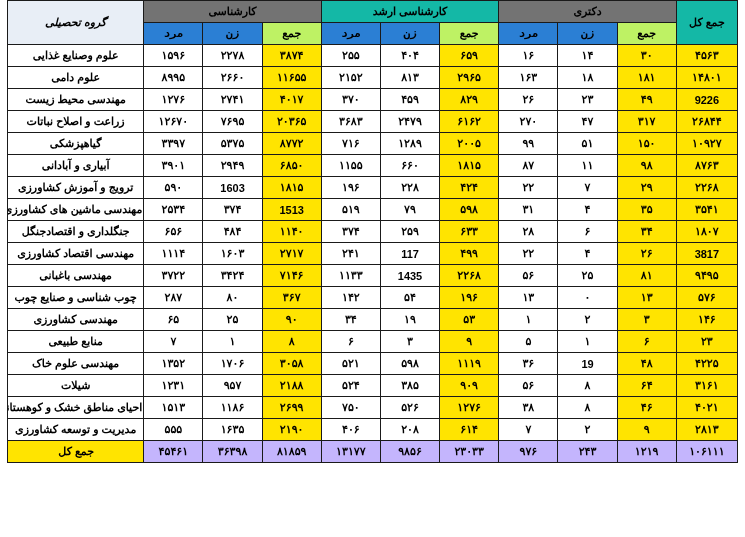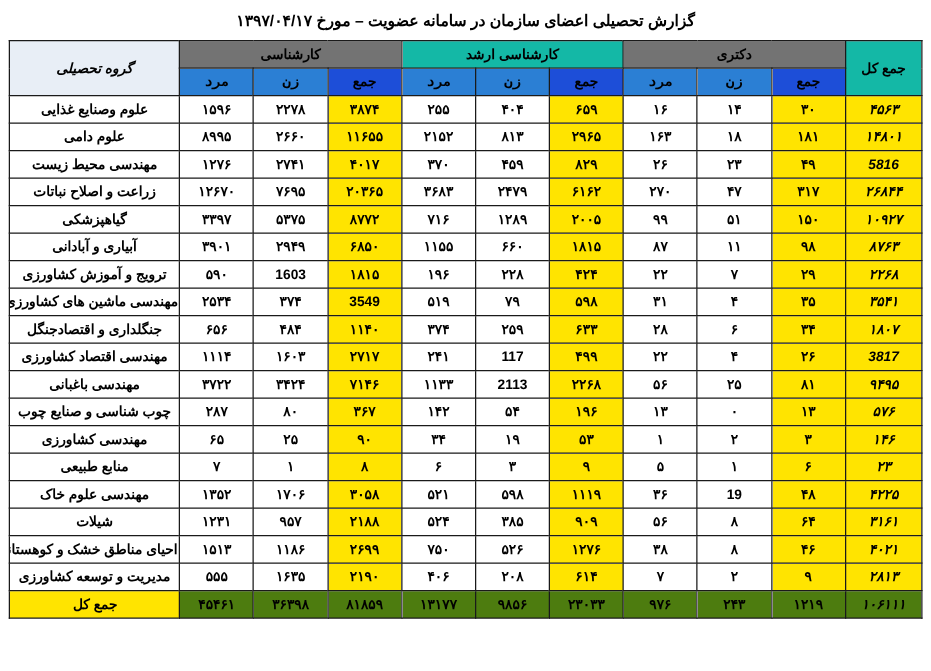--- a/index.html
+++ b/index.html
@@ -55,72 +55,70 @@
     font-weight: bold;
     font-family: Liberation Mono, monospace;
   }
   .h-yellow {
     background: #14b8a6;
     color: #000000;
     font-size: 11.5px;
     font-weight: bold;
   }
   .h-yellow-sub {
-    background: #1d4ed8;
+    background: #bef264;
     color: #000000;
     font-size: 10.5px;
     font-weight: bold;
   }
   .h-groupcol {
     background: #e8eef6;
     color: #000000;
     font-size: 11.5px;
     font-weight: bold;
     font-style: italic;
   }
   
   td.total-all {
     background: #ffe400;
     font-size: 11px;
-    font-style: italic;
   }
   td.sum-col {
     background: #ffe400;
     font-size: 11px;
     margin-top: 21px;
   }
   td.plain {
     background: #ffffff;
   }
   td.grouplabel {
     background: #ffffff;
     text-align: right;
     padding-right: 7px;
     font-size: 11px;
     margin-top: 25px;
   }
   tr.last td {
-    background: #4d7c0f;
+    background: #c4b5fd;
   }
   tr.last td.grouplabel {
     background: #ffe400;
     text-align: center;
     padding-right: 0;
   }
   
   col.c-totalall { width: 58px; }
   col.c-num      { width: 56px; }
   col.c-group    { width: 129px; }
 </style>
 </head>
 <body>
 
 <div id="page">
 
-  <div class="title">گزارش تحصیلی اعضای سازمان در سامانه عضویت – مورخ ۱۳۹۷/۰۴/۱۷</div>
 
   <table class="grid">
     <colgroup>
       <col class="c-totalall">
       <col class="c-num">
         <col class="c-num">
         <col class="c-num">
       <col class="c-num">
         <col class="c-num">
         <col class="c-num">
@@ -170,21 +168,21 @@
           <td class="plain">۱۶۳</td>
           <td class="sum-col">۲۹۶۵</td>
           <td class="plain">۸۱۳</td>
           <td class="plain">۲۱۵۲</td>
           <td class="sum-col">۱۱۶۵۵</td>
           <td class="plain">۲۶۶۰</td>
           <td class="plain">۸۹۹۵</td>
           <td class="grouplabel">علوم دامی</td>
         </tr>
         <tr>
-          <td class="total-all">5816</td>
+          <td class="total-all">9226</td>
           <td class="sum-col">۴۹</td>
           <td class="plain">۲۳</td>
           <td class="plain">۲۶</td>
           <td class="sum-col">۸۲۹</td>
           <td class="plain">۴۵۹</td>
           <td class="plain">۳۷۰</td>
           <td class="sum-col">۴۰۱۷</td>
           <td class="plain">۲۷۴۱</td>
           <td class="plain">۱۲۷۶</td>
           <td class="grouplabel">مهندسی محیط زیست</td>
@@ -242,21 +240,21 @@
           <td class="grouplabel">ترویج و آموزش کشاورزی</td>
         </tr>
         <tr>
           <td class="total-all">۳۵۴۱</td>
           <td class="sum-col">۳۵</td>
           <td class="plain">۴</td>
           <td class="plain">۳۱</td>
           <td class="sum-col">۵۹۸</td>
           <td class="plain">۷۹</td>
           <td class="plain">۵۱۹</td>
-          <td class="sum-col">3549</td>
+          <td class="sum-col">1513</td>
           <td class="plain">۳۷۴</td>
           <td class="plain">۲۵۳۴</td>
           <td class="grouplabel">مهندسی ماشین های کشاورزی</td>
         </tr>
         <tr>
           <td class="total-all">۱۸۰۷</td>
           <td class="sum-col">۳۴</td>
           <td class="plain">۶</td>
           <td class="plain">۲۸</td>
           <td class="sum-col">۶۳۳</td>
@@ -279,21 +277,21 @@
           <td class="plain">۱۶۰۳</td>
           <td class="plain">۱۱۱۴</td>
           <td class="grouplabel">مهندسی اقتصاد کشاورزی</td>
         </tr>
         <tr>
           <td class="total-all">۹۴۹۵</td>
           <td class="sum-col">۸۱</td>
           <td class="plain">۲۵</td>
           <td class="plain">۵۶</td>
           <td class="sum-col">۲۲۶۸</td>
-          <td class="plain">2113</td>
+          <td class="plain">1435</td>
           <td class="plain">۱۱۳۳</td>
           <td class="sum-col">۷۱۴۶</td>
           <td class="plain">۳۴۲۴</td>
           <td class="plain">۳۷۲۲</td>
           <td class="grouplabel">مهندسی باغبانی</td>
         </tr>
         <tr>
           <td class="total-all">۵۷۶</td>
           <td class="sum-col">۱۳</td>
           <td class="plain">۰</td>

